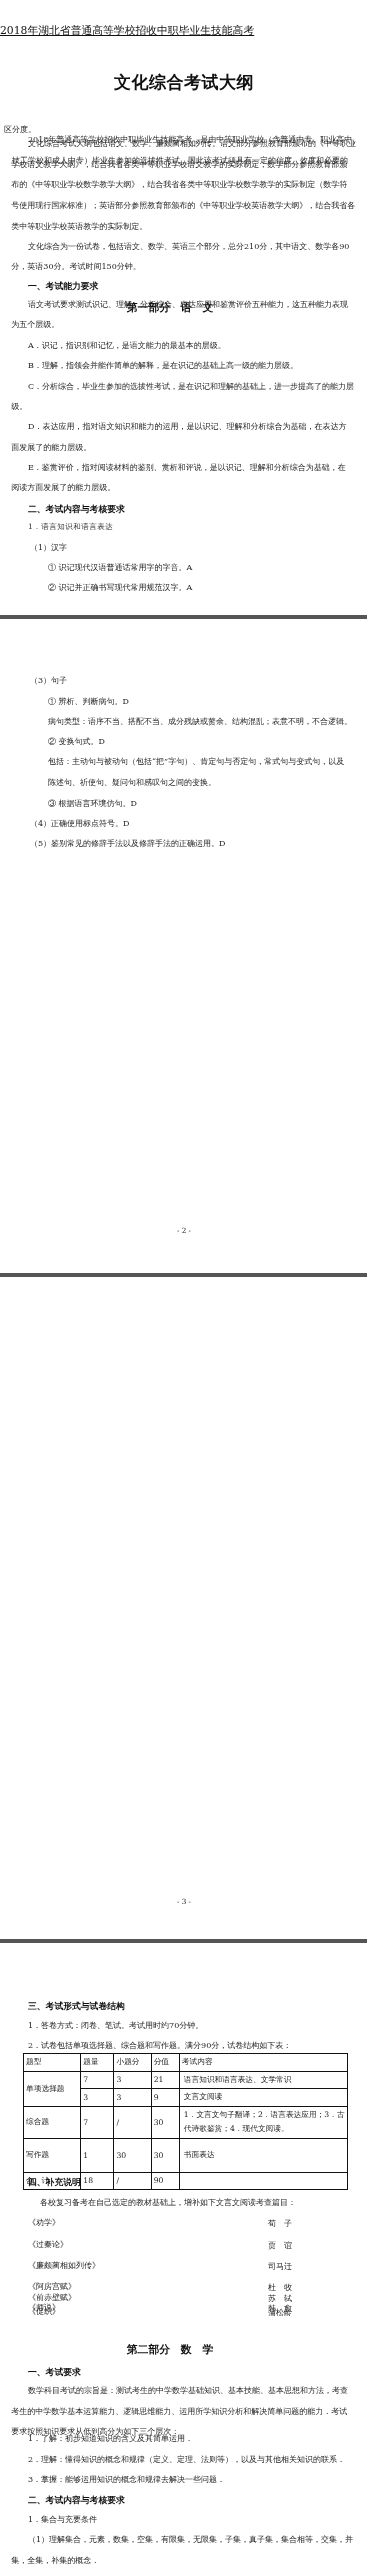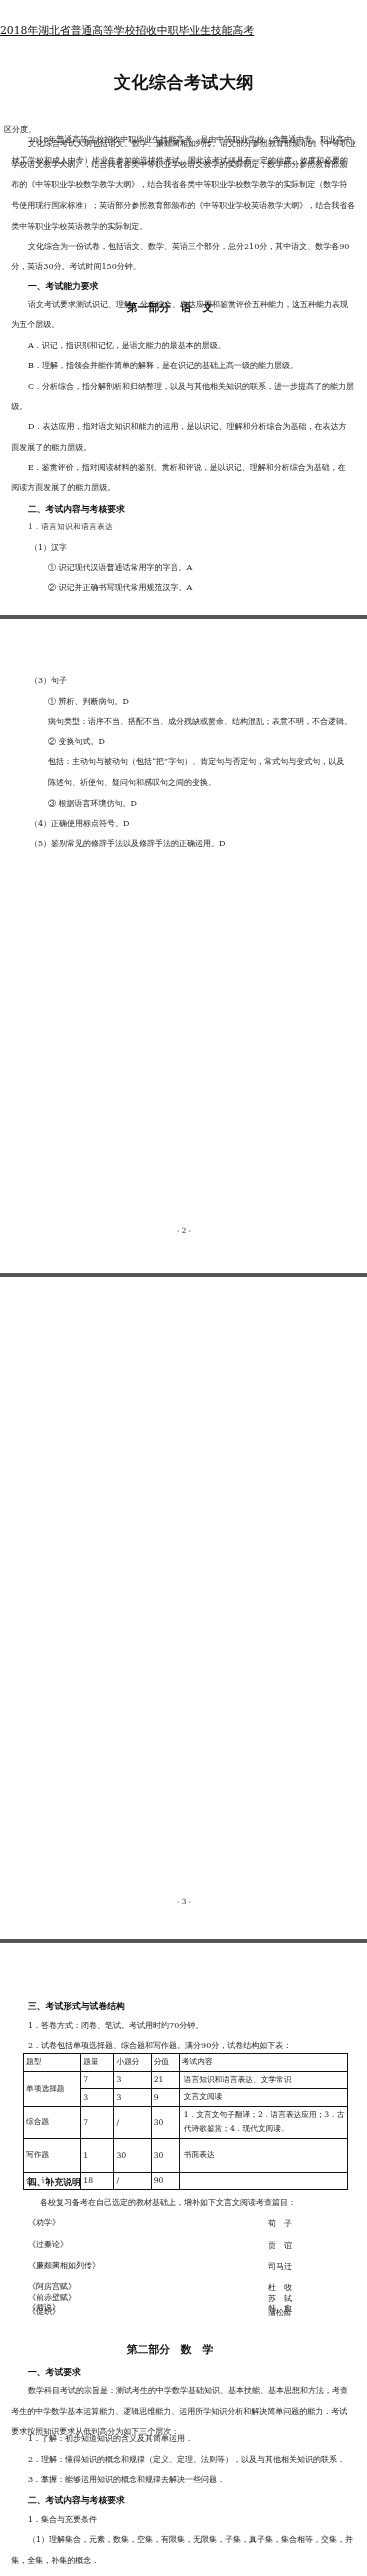--- a/index.html
+++ b/index.html
@@ -41,21 +41,21 @@
 <div class="ln" style="left:11.3px;top:262px">分，英语30分。考试时间150分钟。</div>
 
 <div class="part" style="top:301px">第一部分　语　文</div>
 
 <div class="h1" style="left:28px;top:281px">一、考试能力要求</div>
 
 <div class="ln" style="left:28px;top:300px">语文考试要求测试识记、理解、分析综合、表达应用和鉴赏评价五种能力，这五种能力表现</div>
 <div class="ln" style="left:11.3px;top:320px">为五个层级。</div>
 <div class="ln" style="left:28px;top:341px">A．识记，指识别和记忆，是语文能力的最基本的层级。</div>
 <div class="ln" style="left:28px;top:361px">B．理解，指领会并能作简单的解释，是在识记的基础上高一级的能力层级。</div>
-<div class="ln" style="left:28px;top:382px">C．分析综合，指分解剖析和归纳整理，以及与其他相关知识的联系，进一步提高了的能力层</div>
+<div class="ln" style="left:28px;top:382px">C．分析综合，毕业生参加的选拔性考试，是在识记和理解的基础上，进一步提高了的能力层</div>
 <div class="ln" style="left:11.3px;top:402px">级。</div>
 <div class="ln" style="left:28px;top:422px">D．表达应用，指对语文知识和能力的运用，是以识记、理解和分析综合为基础，在表达方</div>
 <div class="ln" style="left:11.3px;top:443px">面发展了的能力层级。</div>
 <div class="ln" style="left:28px;top:463px">E．鉴赏评价，指对阅读材料的鉴别、赏析和评说，是以识记、理解和分析综合为基础，在</div>
 <div class="ln" style="left:11.3px;top:483px">阅读方面发展了的能力层级。</div>
 
 <div class="h1" style="left:28px;top:504px">二、考试内容与考核要求</div>
 <div class="ln kai" style="left:28px;top:522px">1．语言知识和语言表达</div>
 <div class="ln" style="left:30px;top:543px">（1）汉字</div>
 <div class="ln" style="left:48px;top:563px">① 识记现代汉语普通话常用字的字音。A</div>

